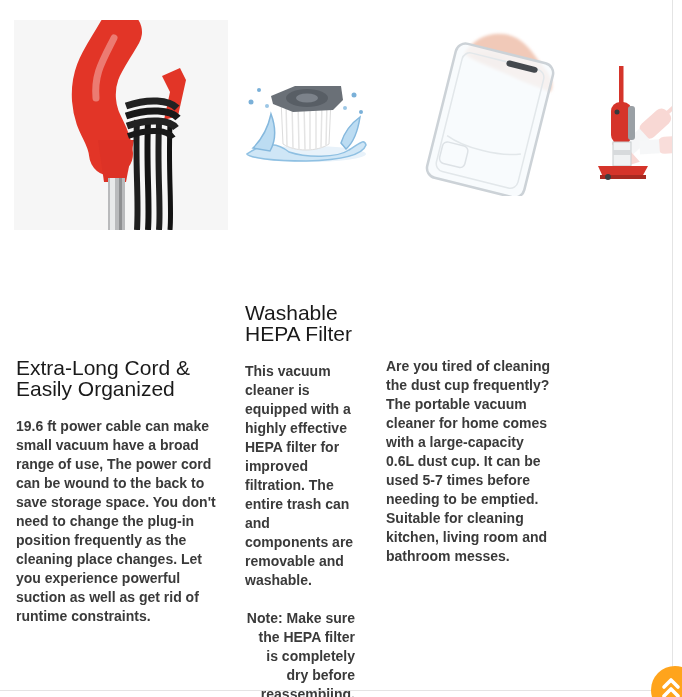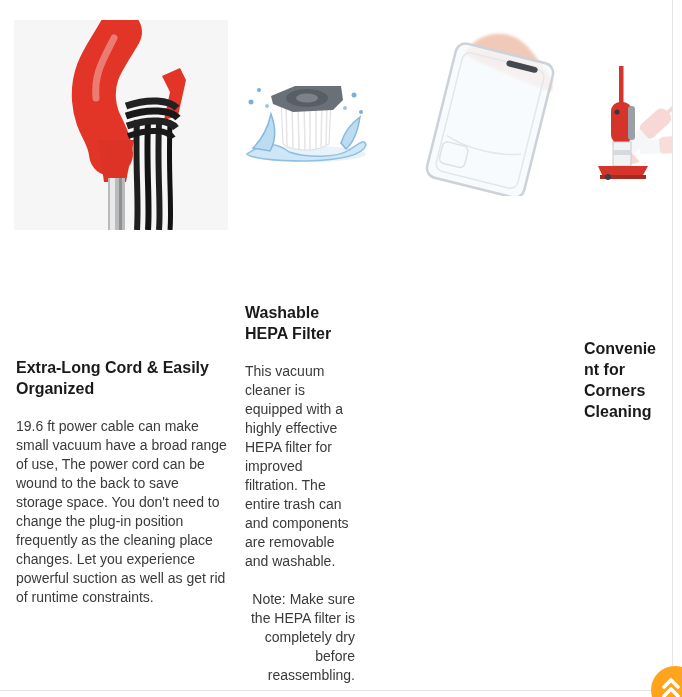--- a/index.html
+++ b/index.html
@@ -15,26 +15,27 @@
   .v-divider{position:absolute;left:672px;top:0;width:1px;height:697px;background:var(--divider);}
   .h-divider{position:absolute;left:0;top:690px;width:682px;height:1px;background:var(--divider);}
   .tile{position:absolute;overflow:hidden;}
   .tile svg{display:block;width:100%;height:100%;}
   .tile-cord{left:14px;top:20px;width:214px;height:210px;background:var(--tile-bg);}
   .tile-filter{left:237px;top:50px;width:138px;height:117px;}
   .tile-dustbin{left:412px;top:26px;width:160px;height:170px;}
   .tile-vacuum{left:588px;top:66px;width:84px;height:114px;}
   .feature-text{position:absolute;}
   .feature-text h3{
-    font-size:16px;line-height:21px;font-weight:700;color:var(--heading);
+    font-size:21px;line-height:21px;font-weight:400;color:var(--heading);
     margin-bottom:18px;overflow-wrap:break-word;word-break:break-word;
   }
   .feature-text p{
     font-size:14px;line-height:19px;color:var(--body);
     overflow-wrap:break-word;
+    font-weight:bold;
   }
   .feature-text p + p{margin-top:19px;text-align:right;}
   .text-cord{left:16px;top:357px;width:212px;}
   .text-filter{left:245px;top:302px;width:110px;}
   .text-dustbin{left:386px;top:357px;width:168px;}
   .text-corners{left:584px;top:338px;width:80px;}
   .scroll-top{
     position:absolute;left:651px;top:666px;width:48px;height:48px;border-radius:50%;
     background:var(--button-orange);border:none;cursor:pointer;padding:0;
   }
@@ -151,24 +152,24 @@
     <p>19.6 ft power cable can make small vacuum have a broad range of use, The power cord can be wound to the back to save storage space. You don't need to change the plug-in position frequently as the cleaning place changes. Let you experience powerful suction as well as get rid of runtime constraints.</p>
   </div>
 
   <div class="feature-text text-filter">
     <h3>Washable HEPA Filter</h3>
     <p>This vacuum cleaner is equipped with a highly effective HEPA filter for improved filtration. The entire trash can and components are removable and washable.</p>
     <p>Note: Make sure the HEPA filter is completely dry before reassembling.</p>
   </div>
 
   <div class="feature-text text-dustbin">
+    <p>Are you tired of cleaning the dust cup frequently? The portable vacuum cleaner for home comes with a large-capacity 0.6L dust cup. It can be used 5-7 times before needing to be emptied. Suitable for cleaning kitchen, living room and bathroom messes.</p>
   </div>
 
   <div class="feature-text text-corners">
-    <h3>Convenient for Corners Cleaning</h3>
   </div>
 
   <div class="v-divider"></div>
   <div class="h-divider"></div>
 
   <button class="scroll-top">
     <svg width="24" height="24" viewBox="0 0 24 24">
       <polyline points="5,11 12,4 19,11" fill="none" stroke="#ffffff" stroke-width="3.6" stroke-linecap="round" stroke-linejoin="round"></polyline>
       <polyline points="5,20 12,13 19,20" fill="none" stroke="#ffffff" stroke-width="3.6" stroke-linecap="round" stroke-linejoin="round"></polyline>
     </svg>

